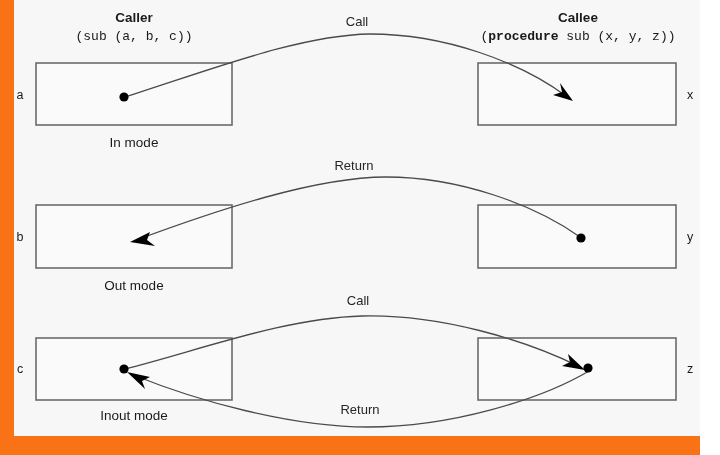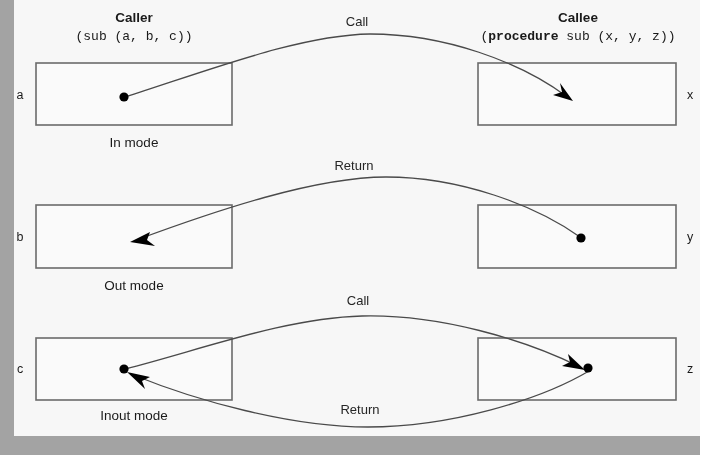--- a/index.html
+++ b/index.html
@@ -4,21 +4,21 @@
 <style>
   html, body {
     margin: 0;
     padding: 0;
     background: #ffffff;
   }
   #page {
     position: relative;
     width: 700px;
     height: 455px;
-    background: #a3a3a3;
+    background: #f97316;
     overflow: hidden;
     font-family: "Liberation Sans", sans-serif;
   }
   #canvas-bg {
     position: absolute;
     left: 14px;
     top: 0px;
     width: 692px;
     height: 436px;
     background: #f7f7f7;

